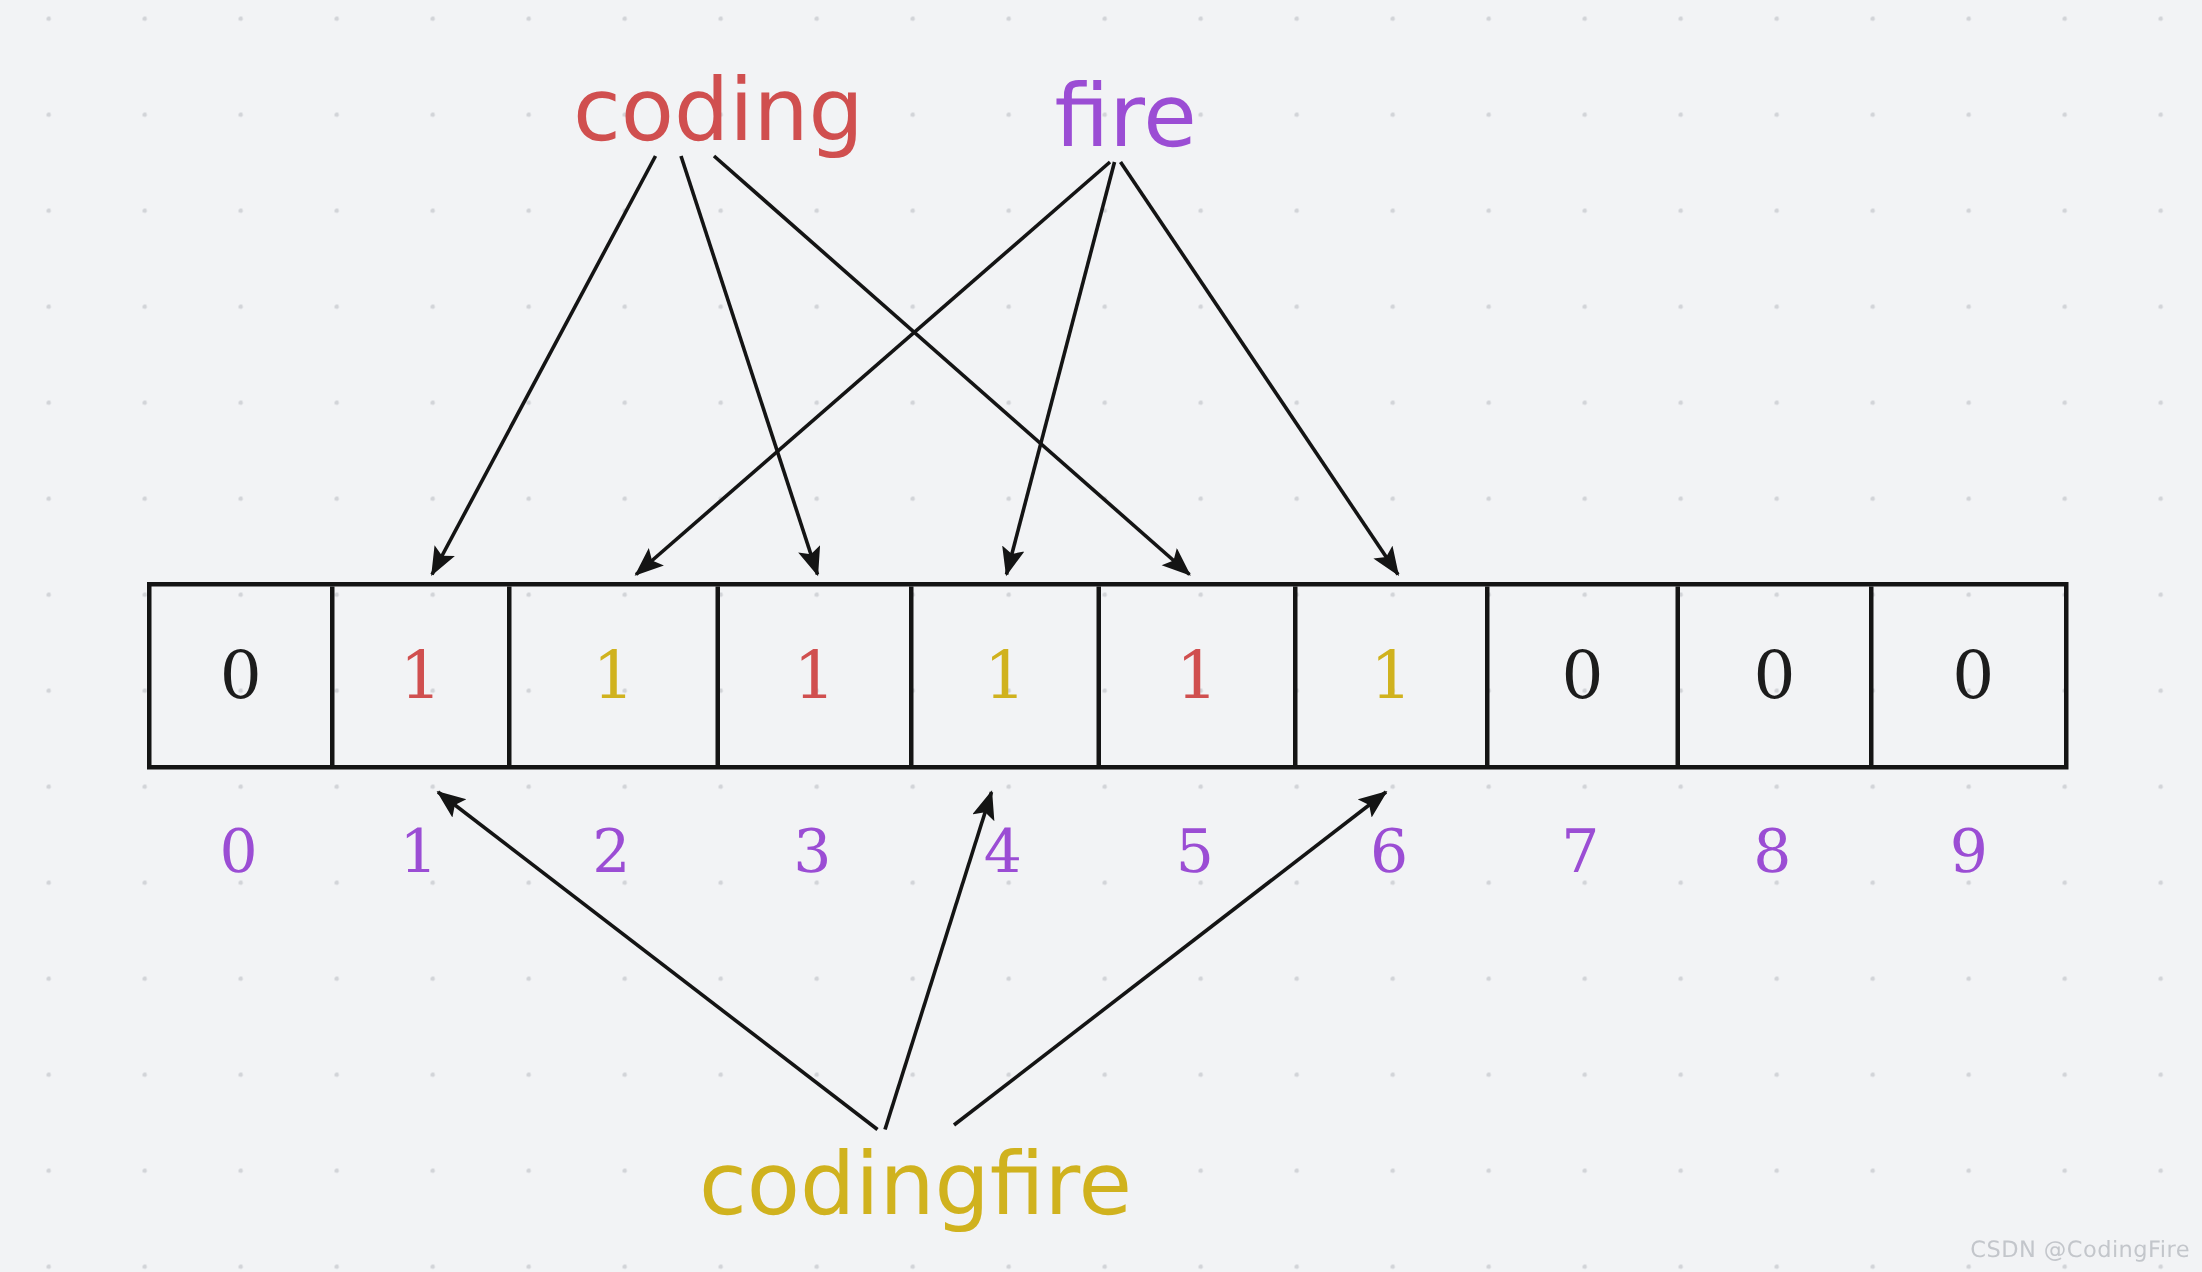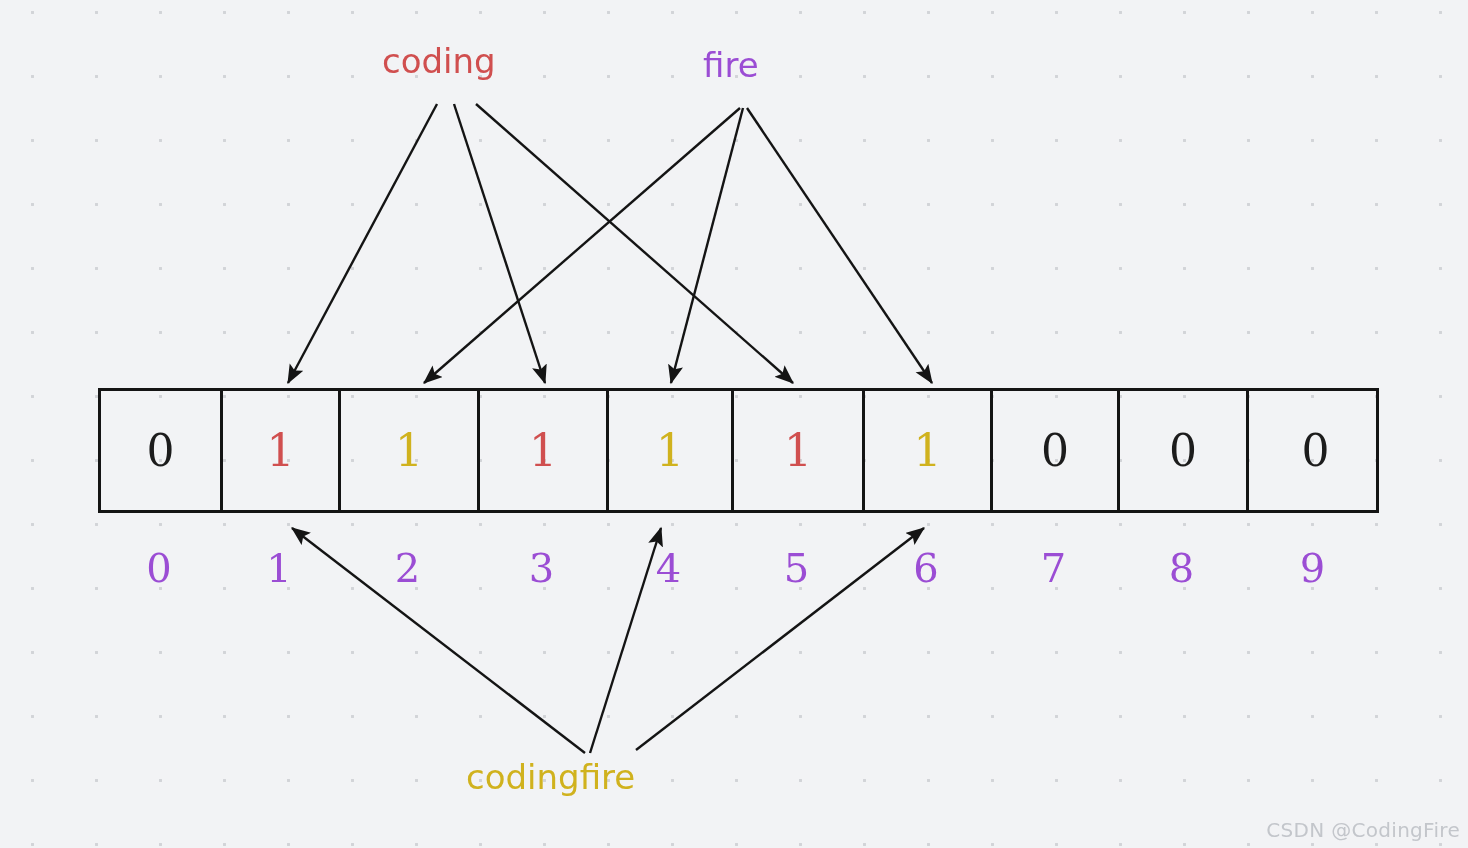--- a/index.html
+++ b/index.html
@@ -76,21 +76,21 @@
     justify-content: center;
     font-size: 40px;
     line-height: 1;
     color: #9b4dd4;
     font-family: "DejaVu Serif", serif;
   }
 
   
   .word-label {
     position: absolute;
-    font-size: 34px;
+    font-size: 58px;
     line-height: 1;
     white-space: nowrap;
     font-family: "DejaVu Sans", sans-serif;
     text-align: right;
   }
   #label-coding {
     left: 382px;
     top: 44px;
     color: #d04f4f;
   }
@@ -103,21 +103,21 @@
     left: 466px;
     top: 760px;
     color: #d0b21e;
   }
 
   
   #watermark {
     position: absolute;
     right: 8px;
     bottom: 6px;
-    font-size: 20px;
+    font-size: 15px;
     color: #c3c6cb;
     font-family: "DejaVu Sans", sans-serif;
     letter-spacing: 0.3px;
   }
   svg { display: block; }
 </style>
 </head>
 <body>
 
 <div id="canvas"></div>

